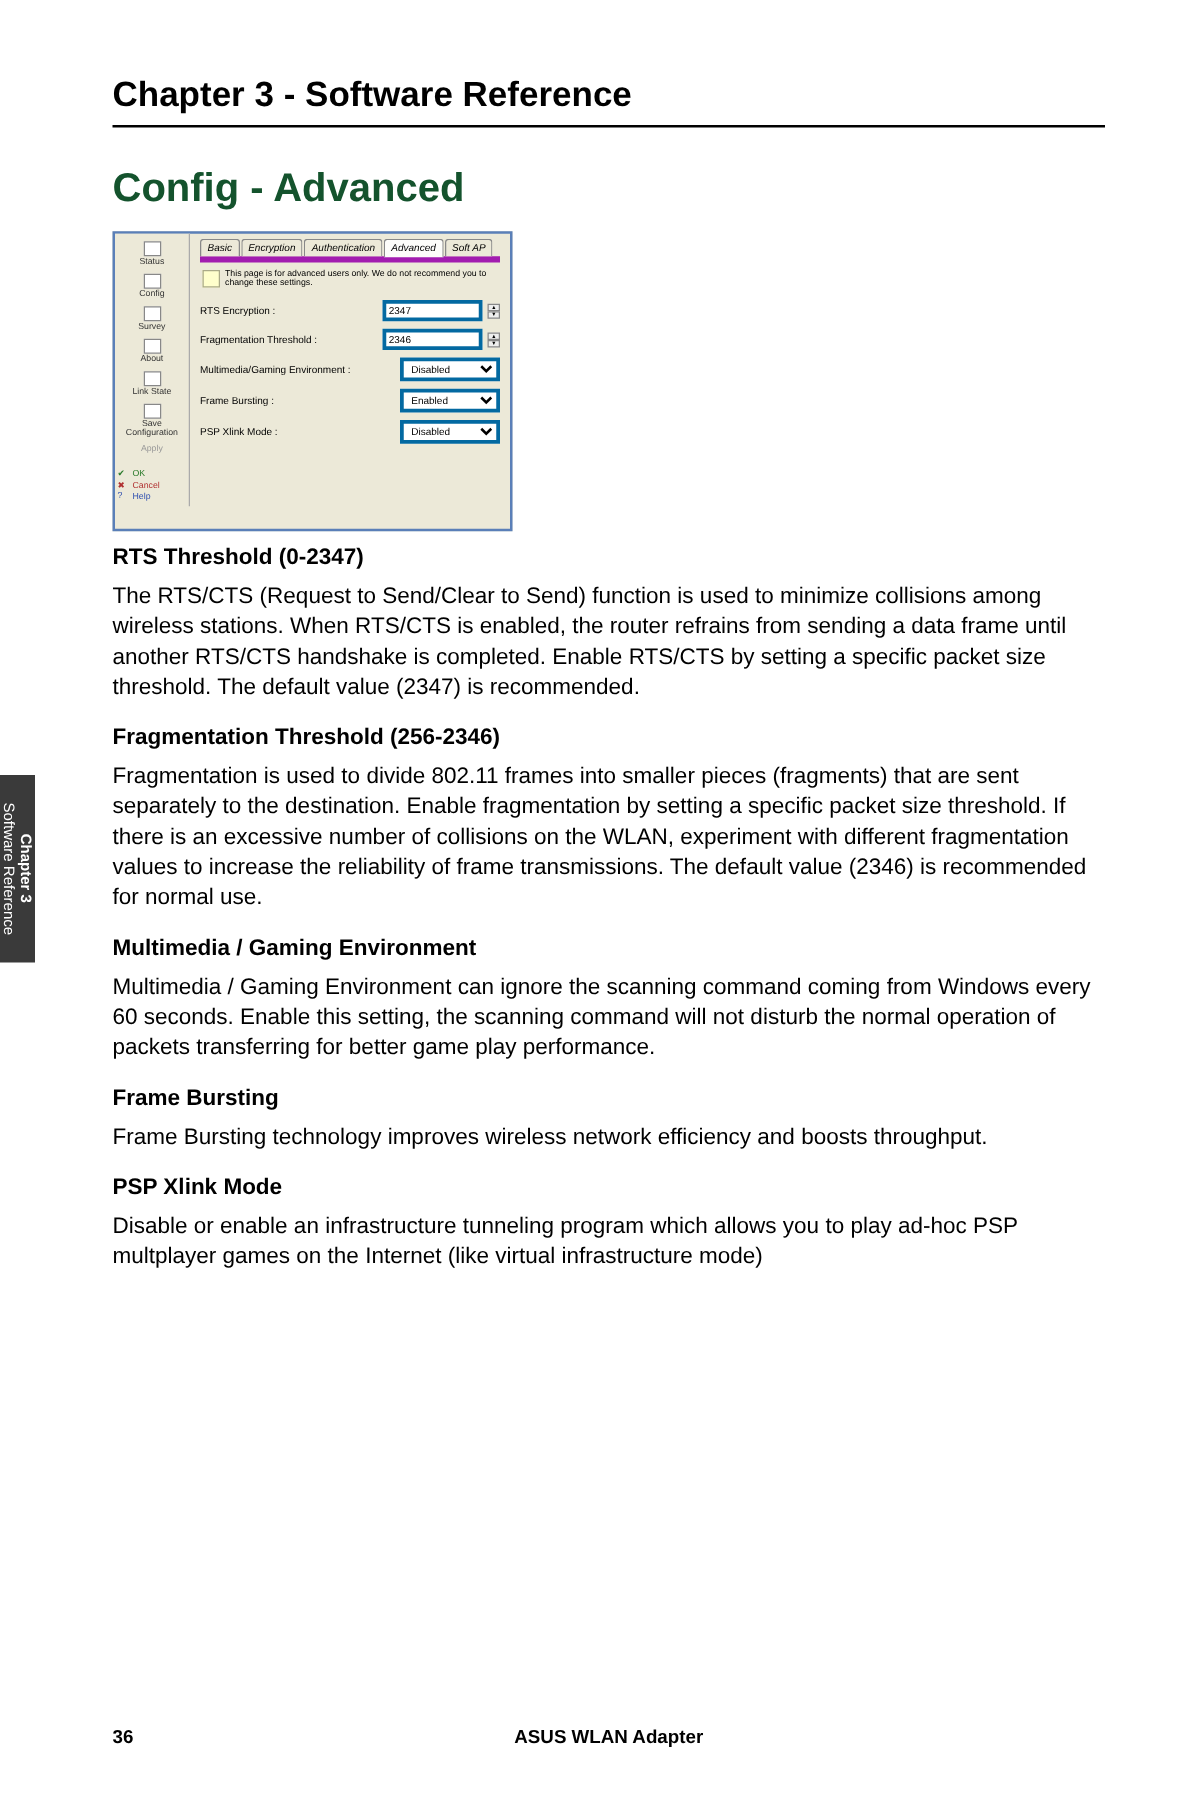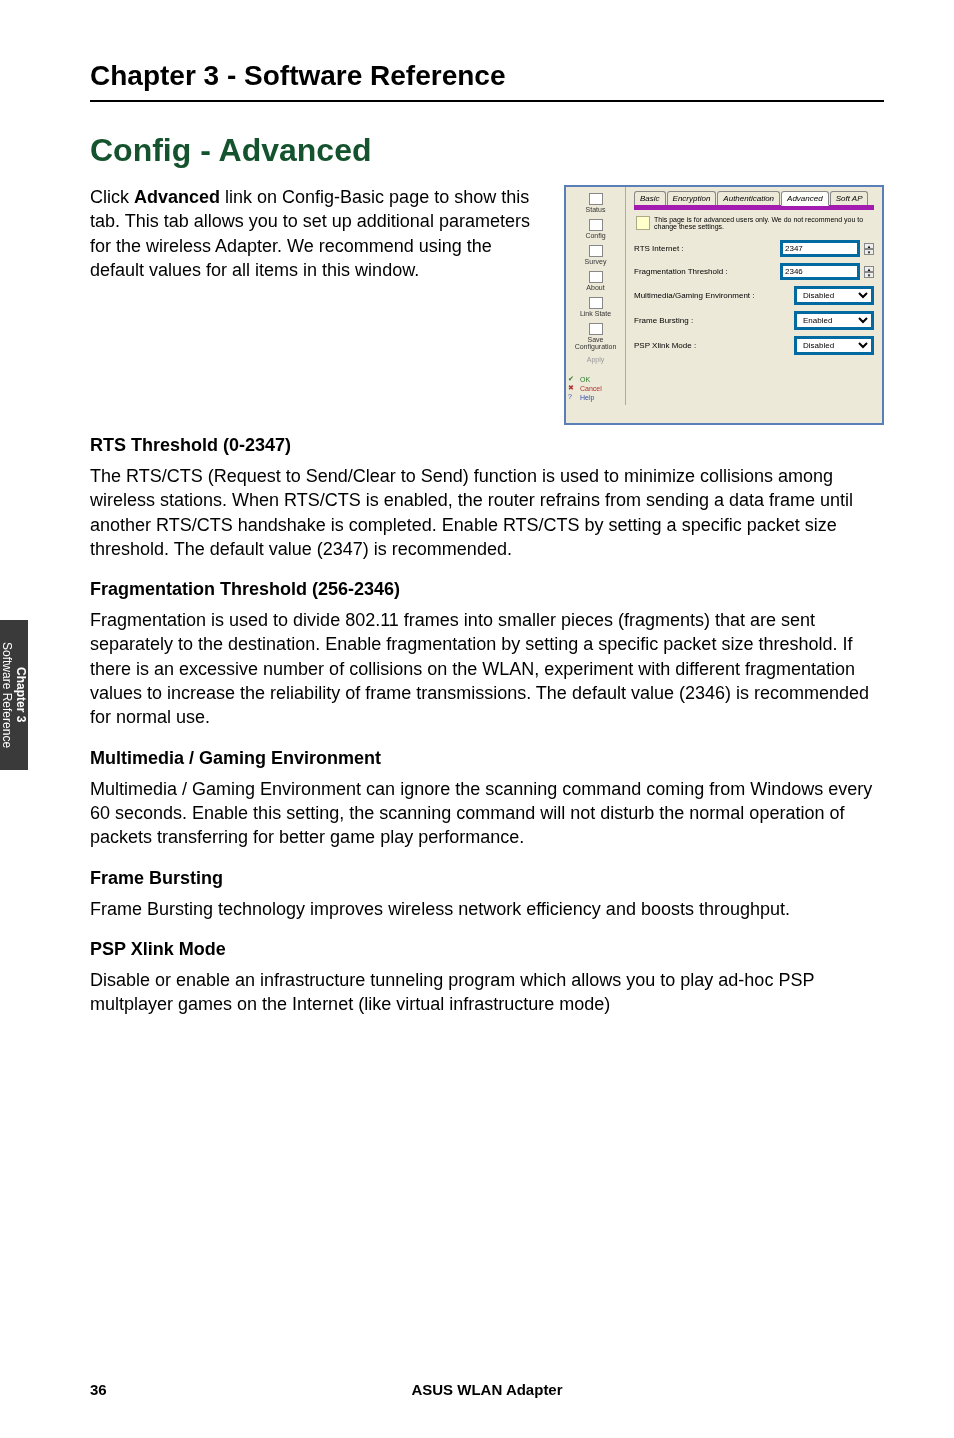--- a/index.html
+++ b/index.html
@@ -245,23 +245,20 @@
   <span class="chapter-num">Chapter 3</span>
   <span>Software Reference</span>
 </div>
 
 <div class="chapter-header">Chapter 3 - Software Reference</div>
 <hr class="rule">
 
 <h1 class="page-title">Config - Advanced</h1>
 
 <div class="content-row">
-  <p class="intro-text">
-    <span>Click </span><strong>Advanced</strong><span> link on Config-Basic page to show this tab. This tab allows you to set up additional parameters for the wireless Adapter. We recommend using the default values for all items in this window.</span>
-  </p>
 
   <div class="settings-panel">
     <div class="panel-body">
       <div class="panel-sidebar">
         <div class="panel-sidebar-item">
             <div class="micro-icon"></div>
             <span>Status</span>
           </div>
         <div class="panel-sidebar-item">
             <div class="micro-icon"></div>
@@ -308,21 +305,21 @@
           <div class="panel-tab">Authentication</div>
           <div class="panel-tab active">Advanced</div>
           <div class="panel-tab">Soft AP</div>
         </div>
         <div class="panel-hint">
           <div class="hint-icon"></div>
           <span>This page is for advanced users only. We do not recommend you to change these settings.</span>
         </div>
         <div class="panel-fields">
           <div class="field-row">
-            <span class="field-label">RTS Internet :</span>
+            <span class="field-label">RTS Encryption :</span>
             <input class="field-input" value="2347" style="">
             <div class="spinner">
                 <div>▴</div>
                 <div>▾</div>
               </div>
           </div>
           <div class="field-row">
             <span class="field-label">Fragmentation Threshold :</span>
             <input class="field-input" value="2346" style="">
             <div class="spinner">

